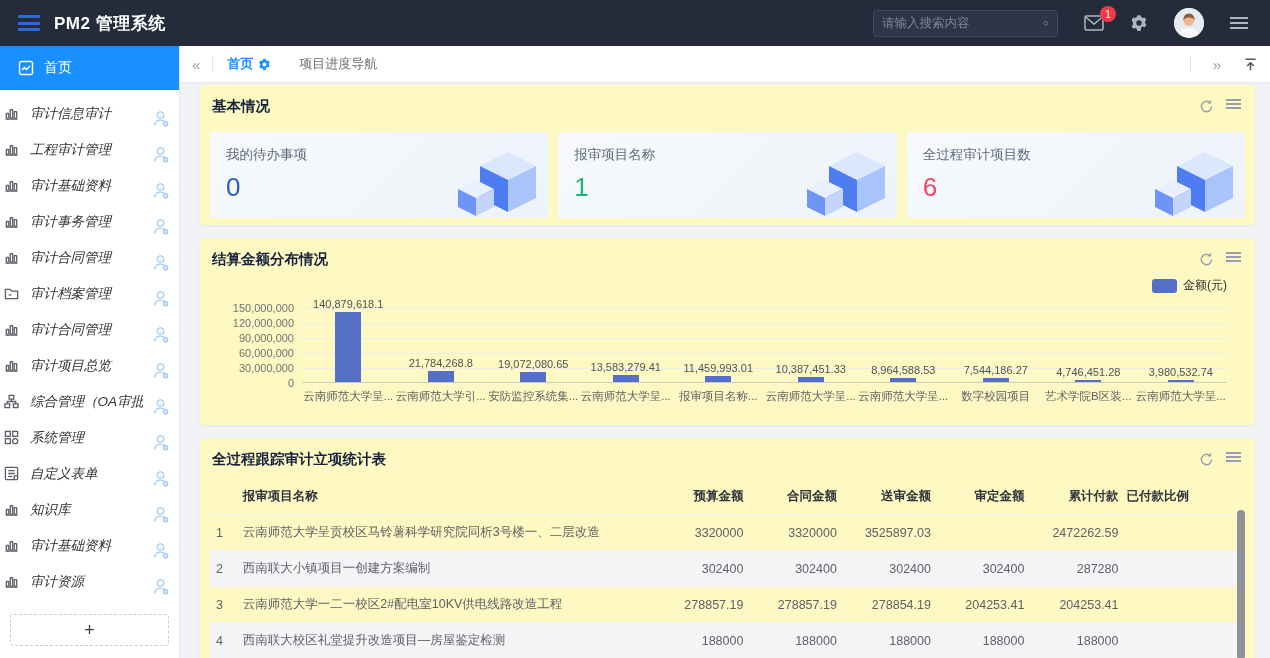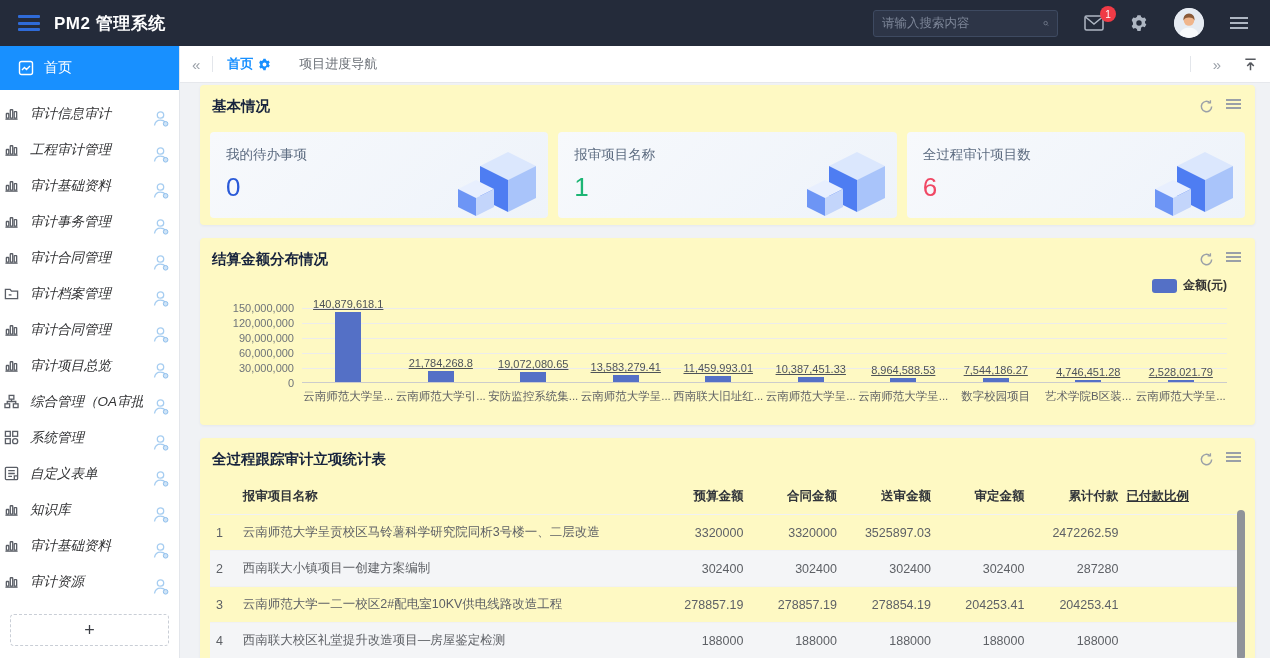--- a/index.html
+++ b/index.html
@@ -64,50 +64,50 @@
 
   
   .cards { display:flex; gap:10px; margin-top:16px; }
   .card { flex:1; height:86px; background:linear-gradient(135deg,#f7f9fc,#eef3fa); border-radius:4px;
     position:relative; padding:14px 16px; overflow:hidden; cursor:pointer; }
   .card-label { font-size:13.5px; color:#5c6b80; }
   .card-value { font-size:26px; margin-top:8px; font-weight:500; }
   .card-illu { position:absolute; right:6px; bottom:-4px; }
 
   
-  .legend { display:flex; justify-content:flex-end; align-items:center; gap:6px; margin:8px 18px 4px 0;font-weight:bold; }
+  .legend { display:flex; justify-content:flex-end; align-items:center; gap:6px; margin:8px 18px 4px 0; }
   .legend-sw { width:25px; height:14px; border-radius:3px; }
   .legend-lb { font-size:12px; color:#333; }
   .chartwrap { display:flex; margin:14px 18px 0 6px; }
   .yaxis { width:86px; position:relative; height:75px; flex:none; }
   .ylab { position:absolute; right:8px; transform:translateY(-50%); font-size:11px; color:#6e7379; white-space:nowrap; }
   .plot { flex:1; height:75px; position:relative; border-bottom:1px solid #ccc;
     background:repeating-linear-gradient(to bottom,#ececec 0 1px,transparent 1px 15px);
     display:flex; align-items:flex-end; }
   .bcol { flex:1; position:relative; height:100%; display:flex; align-items:flex-end; justify-content:center; }
   .bar { width:26px; background:#5470c6; cursor:pointer; }
-  .bval { position:absolute; left:50%; transform:translateX(-50%); font-size:11px; color:#4e5358; white-space:nowrap;text-decoration:underline; }
+  .bval { position:absolute; left:50%; transform:translateX(-50%); font-size:11px; color:#4e5358; white-space:nowrap; }
   .xrow { display:flex; margin:4px 18px 0 92px; }
   .xcell { flex:1; text-align:center; font-size:11.5px; color:#606266; white-space:nowrap;
     overflow:hidden; position:relative; padding-top:2px; }
   .xcell::before { content:""; position:absolute; left:0; top:-5px; width:1px; height:5px; background:#ccc; }
   .xcell:last-child { border-right:none; }
 
   
   table { width:100%; border-collapse:collapse; margin-top:10px; font-size:12.5px; }
   th { text-align:right; color:#30343a; font-weight:bold; padding:9px 4px; white-space:nowrap; }
   th.left { text-align:left; }
   td { color:#5e6166; padding:9px 4px; text-align:right; white-space:nowrap; overflow:hidden; }
   td.left { text-align:left; }
   tr.body-row { border-top:1px solid #f0f1f4; cursor:pointer; }
   tr.body-row:nth-child(even) { background:#f4f5f7; }
   .col-idx { width:30px; text-align:left; padding-left:6px; }
   .col-name { width:420px; max-width:420px; text-overflow:ellipsis; }
   .col-num { width:96px; }
-  .col-ratio { width:80px; padding-right:56px;text-decoration:underline; }
+  .col-ratio { width:80px; padding-right:56px; }
   .tbl-scroll { position:absolute; right:10px; top:72px; width:8px; height:150px;
     background:#8f9399; border-radius:4px; cursor:pointer; }
 </style>
 </head>
 <body>
 
 <header class="navbar">
   <div class="nav-burger">
       <span></span>
       <span></span>
@@ -557,31 +557,31 @@
           </div>
           <div class="bcol">
             <span class="bval" style="bottom:6px">7,544,186.27</span>
             <div class="bar" style="height:4px;background:#5470c6"></div>
           </div>
           <div class="bcol">
             <span class="bval" style="bottom:4px">4,746,451.28</span>
             <div class="bar" style="height:2px;background:#5470c6"></div>
           </div>
           <div class="bcol">
-            <span class="bval" style="bottom:4px">2,528,021.79</span>
+            <span class="bval" style="bottom:4px">3,980,532.74</span>
             <div class="bar" style="height:2px;background:#5470c6"></div>
           </div>
         </div>
     </div>
     <div class="xrow">
         <div class="xcell">云南师范大学呈...</div>
         <div class="xcell">云南师范大学引...</div>
         <div class="xcell">安防监控系统集...</div>
         <div class="xcell">云南师范大学呈...</div>
-        <div class="xcell">西南联大旧址红...</div>
+        <div class="xcell">报审项目名称...</div>
         <div class="xcell">云南师范大学呈...</div>
         <div class="xcell">云南师范大学呈...</div>
         <div class="xcell">数字校园项目</div>
         <div class="xcell">艺术学院B区装...</div>
         <div class="xcell">云南师范大学呈...</div>
       </div>
   </section>
 
   <section class="panel" style="height:228px; overflow:hidden;">
     <div class="panel-head">

